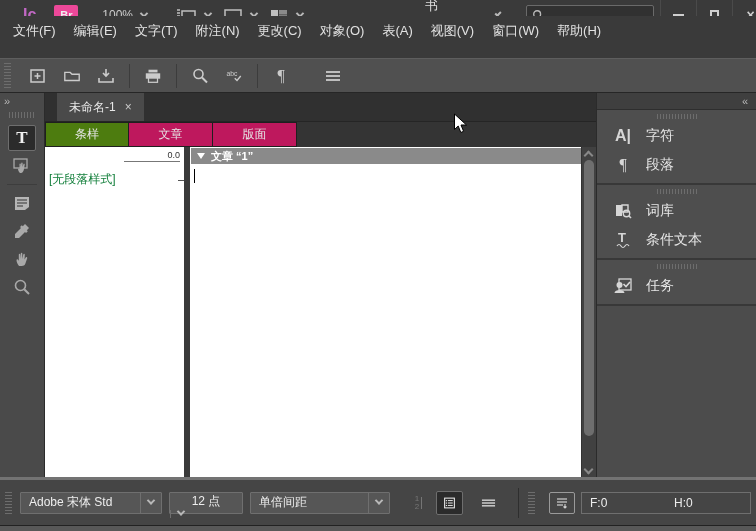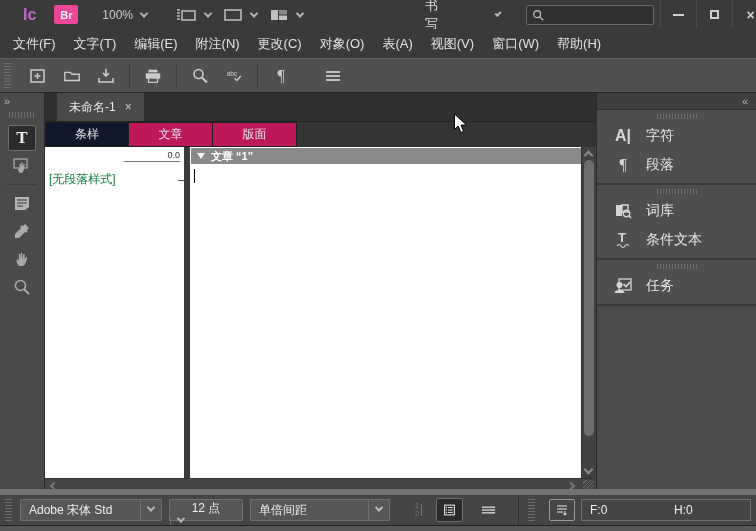--- a/index.html
+++ b/index.html
@@ -18,21 +18,21 @@
   .wsp{display:flex;align-items:center;height:29px;padding:0 8px;color:#ddd;font-size:13px;gap:48px;}
   .searchbox{display:flex;align-items:center;width:128px;height:20px;background:#313131;border:1px solid #6a6a6a;border-radius:2px;margin:0 6px;padding:0 5px;}
   .searchbox input{flex:1;background:transparent;border:none;outline:none;color:#ddd;font-size:11px;min-width:0;}
   .winbtns{margin-left:auto;display:flex;height:29px;}
   .winbtn{width:36px;height:29px;display:flex;align-items:center;justify-content:center;border-left:1px solid #4a4a4a;color:#cfcfcf;}
   .minbar{width:11px;height:2px;background:#cfcfcf;}
   .maxbox{width:9px;height:9px;border:2px solid #cfcfcf;}
   .closex{font-size:14px;font-weight:bold;color:#cfcfcf;line-height:1;}
 
   
-  .menubar{position:absolute;top:29px;left:0;right:0;height:29px;display:flex;align-items:center;padding-left:4px;background:#3a3a3a;}
+  .menubar{position:absolute;top:16px;left:0;right:0;height:29px;display:flex;align-items:center;padding-left:4px;background:#3a3a3a;}
   .menuitem{padding:0 9px;font-size:13px;color:#e2e2e2;height:29px;display:flex;align-items:center;}
 
   
   .toolbar{position:absolute;top:58px;left:0;right:0;height:35px;background:#505050;border-top:1px solid #5e5e5e;border-bottom:1px solid #262626;display:flex;align-items:center;}
   .grip-v{width:7px;height:26px;margin:0 10px 0 4px;background:repeating-linear-gradient(to bottom,#6d6d6d 0 1px,transparent 1px 3px);}
   .tbtn{width:30px;height:28px;display:flex;align-items:center;justify-content:center;margin:0 2px;background:transparent;border:none;color:#cbcbcb;}
   .tbsep{width:1px;height:24px;background:#3c3c3c;margin:0 6px;}
   .pilcrow{font-size:16px;color:#cbcbcb;font-family:"Liberation Serif","DejaVu Serif",serif;}
 
   
@@ -45,21 +45,21 @@
   .toolsep{width:30px;height:1px;background:#3d3d3d;margin:4px 0;}
 
   
   .docarea{position:absolute;top:93px;bottom:38px;left:45px;right:160px;display:flex;flex-direction:column;background:#303030;}
   .tabbar{height:29px;display:flex;align-items:stretch;background:#303030;border-bottom:1px solid #252525;}
   .doctab{display:flex;align-items:center;gap:9px;margin-left:12px;padding:0 12px;background:#4a4a4a;color:#e8e8e8;font-size:12px;}
   .doctab .x{color:#c9c9c9;font-size:12px;}
   .viewtabs{height:25px;display:flex;background:#343434;}
   .vtab{width:84px;display:flex;align-items:center;justify-content:center;font-size:12px;color:#e5e5e5;background:#be185d;border:1px solid #1f1f1f;border-left:none;}
   .vtab:first-child{border-left:1px solid #1f1f1f;}
-  .vtab.active{background:#0f172a;}
+  .vtab.active{background:#4d7c0f;}
   .content{flex:1;display:flex;min-height:0;}
   .galley{width:139px;background:#fff;position:relative;}
   .depth{position:absolute;top:3px;right:4px;width:56px;text-align:right;font-size:9px;color:#333;border-bottom:1px solid #777;padding-bottom:1px;}
   .pstyle{position:absolute;top:24px;left:4px;font-size:12px;color:#15803d;}
   .tick{position:absolute;top:33px;right:0;width:6px;height:1px;background:#555;}
   .gutter{width:6px;background:#3a3a3a;}
   .editor{flex:1;background:#fff;position:relative;}
   .storyhead{position:absolute;top:1px;left:1px;right:0;height:16px;background:#8a8a8a;display:flex;align-items:center;color:#fff;font-size:11px;font-weight:bold;}
   .tri{width:0;height:0;border-left:4px solid transparent;border-right:4px solid transparent;border-top:6px solid #fff;margin:0 6px 0 6px;}
   .caret{position:absolute;top:22px;left:4px;width:1px;height:14px;background:#000;}
@@ -79,21 +79,21 @@
   .sbhead{height:17px;background:#3f3f3f;display:flex;align-items:center;justify-content:flex-end;padding-right:8px;color:#b9b9b9;font-size:11px;border-bottom:1px solid #2e2e2e;}
   .sbgroup{background:#4e4e4e;border-bottom:2px solid #383838;padding-bottom:4px;}
   .sbgrip{width:40px;height:5px;margin:4px auto 2px;background:repeating-linear-gradient(to right,#6d6d6d 0 1px,transparent 1px 3px);}
   .sbrow{height:29px;display:flex;align-items:center;padding-left:13px;color:#e7e7e7;font-size:14px;}
   .sbicon{width:26px;height:20px;display:flex;align-items:center;justify-content:center;margin-right:10px;color:#d6d6d6;}
   .sbicon .ag{font-size:16px;font-weight:bold;color:#d6d6d6;}
   .sbicon .pg{font-size:16px;font-family:"Liberation Serif","DejaVu Serif",serif;}
   .sbfill{flex:1;background:#4c4c4c;}
 
   
-  .statusbar{position:absolute;left:0;right:0;bottom:6px;height:36px;background:#454545;border-top:6px solid #737373;display:flex;align-items:center;}
+  .statusbar{position:absolute;left:0;right:0;bottom:6px;height:48px;background:#454545;border-top:3px solid #737373;display:flex;align-items:center;}
   .sgrip{width:7px;height:22px;margin:0 8px 0 5px;background:repeating-linear-gradient(to bottom,#6d6d6d 0 1px,transparent 1px 3px);}
   .dd{height:22px;background:#565656;border:1px solid #6f6f6f;display:flex;align-items:center;margin-right:7px;border-radius:1px;}
   .dd .lbl{padding:0 8px;font-size:12px;color:#eee;white-space:nowrap;}
   .dd .cwrap{width:21px;align-self:stretch;border-left:1px solid #6f6f6f;display:flex;align-items:center;justify-content:center;}
   .dd .cwrap .chev{margin:0 0 2px 0;}
   .sbtn{width:27px;height:24px;display:flex;align-items:center;justify-content:center;border:none;background:transparent;margin:0 2px;border-radius:2px;color:#ccc;}
   .sbtn.disabled{color:#8a8a8a;opacity:.7;}
   .sbtn.active{background:#2b2b2b;border:1px solid #6e6e6e;color:#f0f0f0;}
   .ssep{width:1px;height:30px;background:#2e2e2e;margin:0 4px;}
   .copyfit-btn{width:26px;height:22px;border:1px solid #9a9a9a;border-radius:2px;background:transparent;display:flex;align-items:center;justify-content:center;margin-right:6px;}
@@ -166,22 +166,22 @@
           <span class="maxbox"></span>
         </div>
       <div class="winbtn">
           <span class="closex">×</span>
         </div>
     </div>
   </div>
 
   <div class="menubar">
     <div class="menuitem">文件(F)</div>
+    <div class="menuitem">编辑(E)</div>
     <div class="menuitem">文字(T)</div>
-    <div class="menuitem">编辑(E)</div>
     <div class="menuitem">附注(N)</div>
     <div class="menuitem">更改(C)</div>
     <div class="menuitem">对象(O)</div>
     <div class="menuitem">表(A)</div>
     <div class="menuitem">视图(V)</div>
     <div class="menuitem">窗口(W)</div>
     <div class="menuitem">帮助(H)</div>
   </div>
 
   <div class="toolbar">

